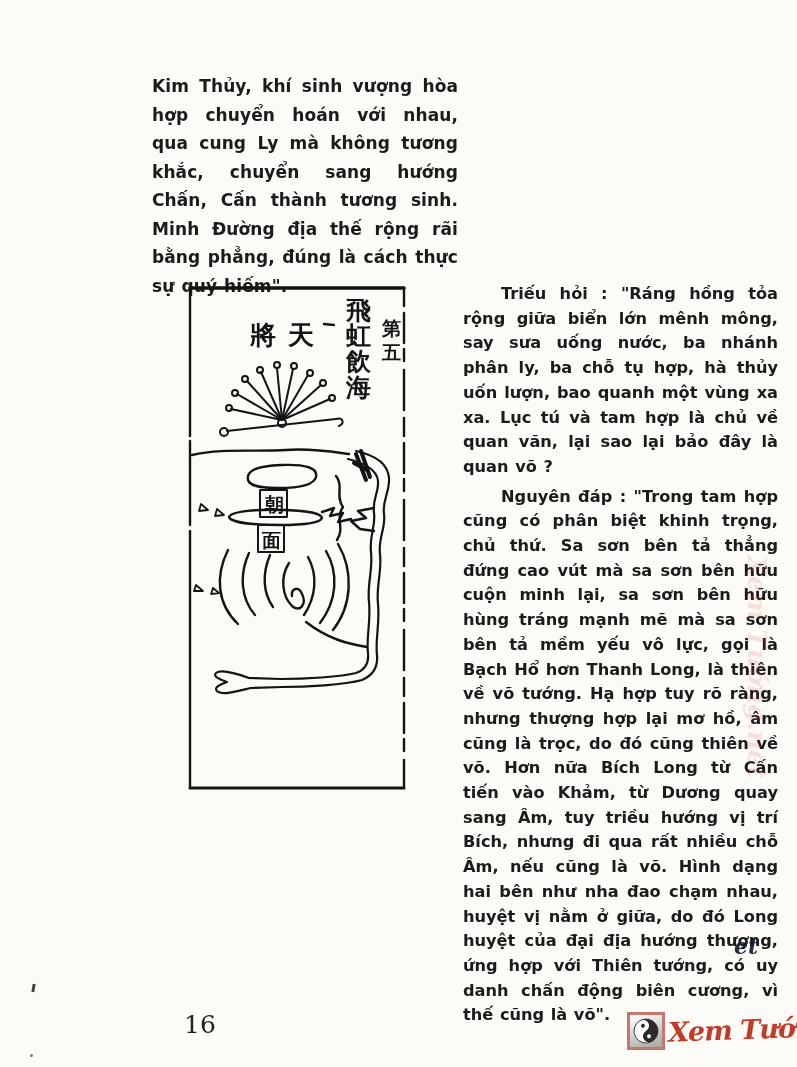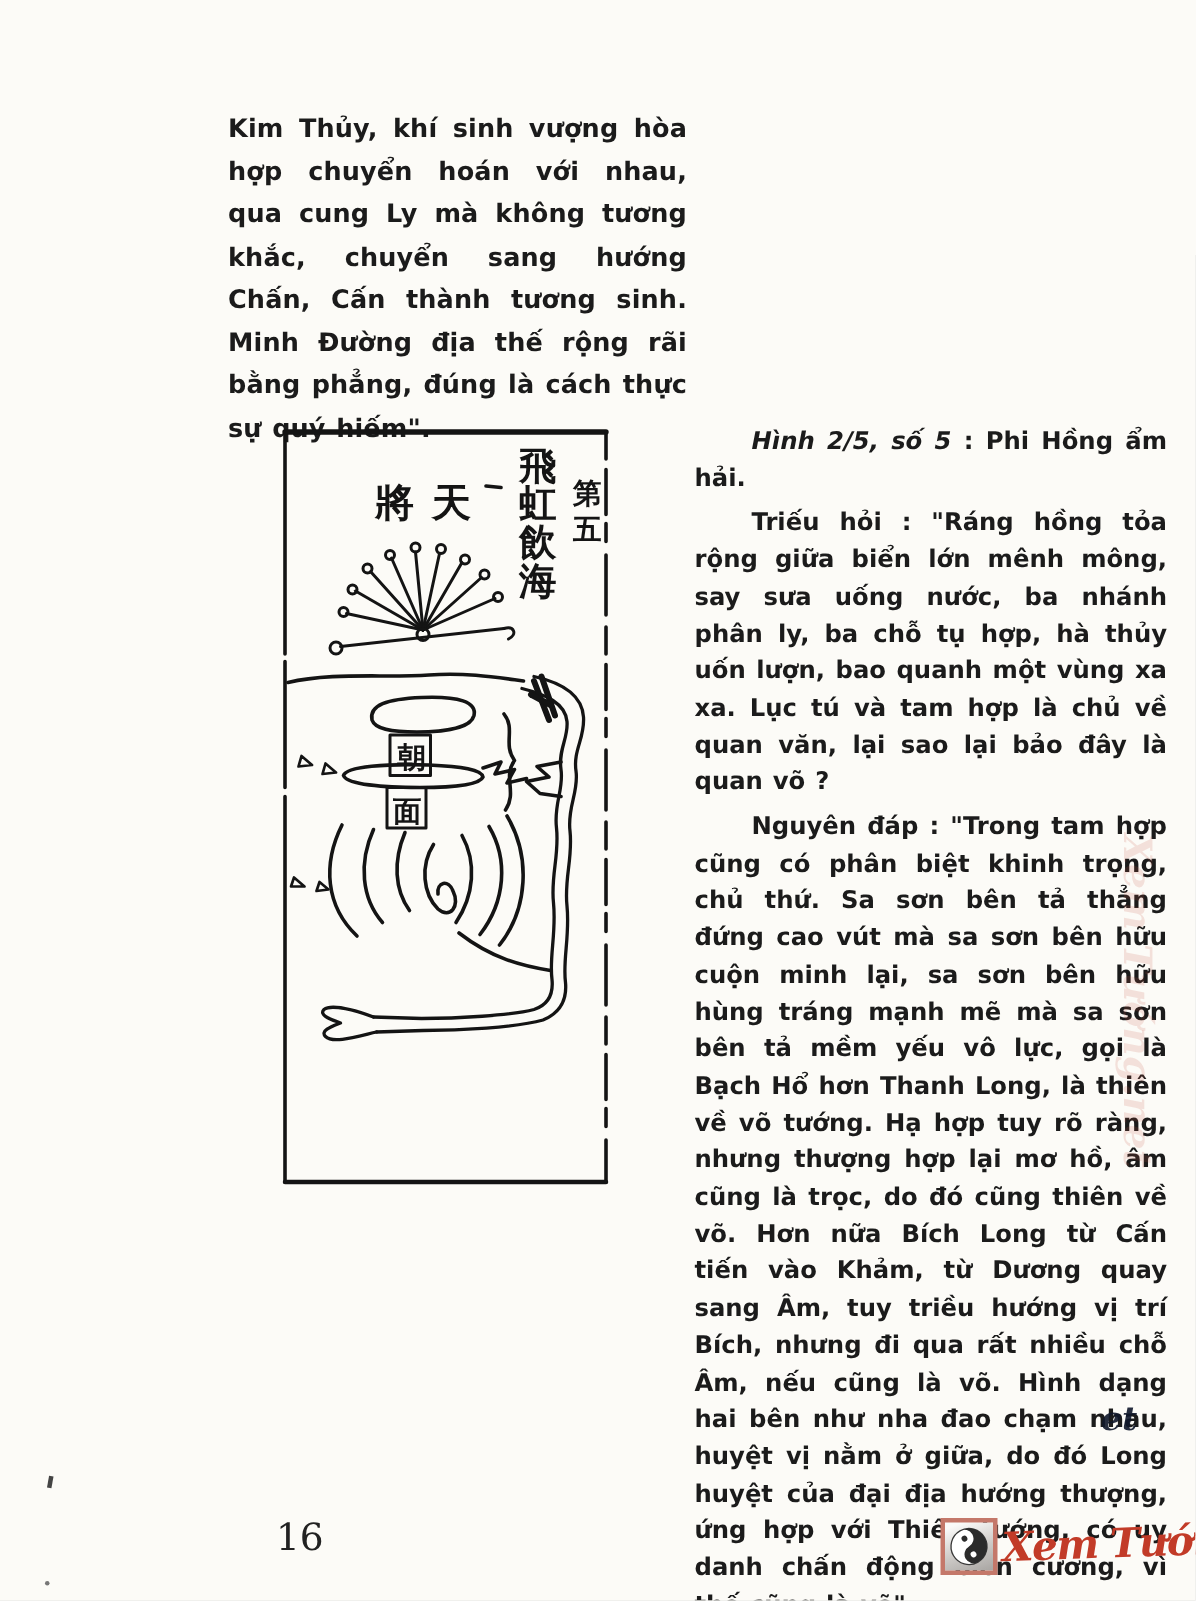--- a/index.html
+++ b/index.html
@@ -166,21 +166,20 @@
         <text x="196" y="51">第</text>
         <text x="196" y="75">五</text>
       </g>
       <text x="64" y="60" font-size="26" letter-spacing="12">將天</text>
       <text x="79" y="227" font-size="19">朝</text>
       <text x="76" y="263" font-size="19">面</text>
     </svg>
   </div>
 
   <div class="rightcol">
-    <p class="cap"><i>Hình 2/5, số 5</i><span> : Phi Hồng ẩm hải.</span></p>
     <p>Triếu hỏi : "Ráng hồng tỏa rộng giữa biển lớn mênh mông, say sưa uống nước, ba nhánh phân ly, ba chỗ tụ hợp, hà thủy uốn lượn, bao quanh một vùng xa xa. Lục tú và tam hợp là chủ về quan văn, lại sao lại bảo đây là quan võ ?</p>
     <p>Nguyên đáp : "Trong tam hợp cũng có phân biệt khinh trọng, chủ thứ. Sa sơn bên tả thẳng đứng cao vút mà sa sơn bên hữu cuộn minh lại, sa sơn bên hữu hùng tráng mạnh mẽ mà sa sơn bên tả mềm yếu vô lực, gọi là Bạch Hổ hơn Thanh Long, là thiên về võ tướng. Hạ hợp tuy rõ ràng, nhưng thượng hợp lại mơ hồ, âm cũng là trọc, do đó cũng thiên về võ. Hơn nữa Bích Long từ Cấn tiến vào Khảm, từ Dương quay sang Âm, tuy triều hướng vị trí Bích, nhưng đi qua rất nhiều chỗ Âm, nếu cũng là võ. Hình dạng hai bên như nha đao chạm nhau, huyệt vị nằm ở giữa, do đó Long huyệt của đại địa hướng thượng, ứng hợp với Thiên tướng, có uy danh chấn động biên cương, vì thế cũng là võ".</p>
   </div>
 
   <div class="pagenum">16</div>
 
   <div class="logo-frame">
     <svg viewBox="0 0 36 36">
       <g transform="rotate(-30 18 18)">
         <circle cx="18" cy="18" r="13.5" fill="#ffffff" stroke="#3a3a3a" stroke-width="1"></circle>

